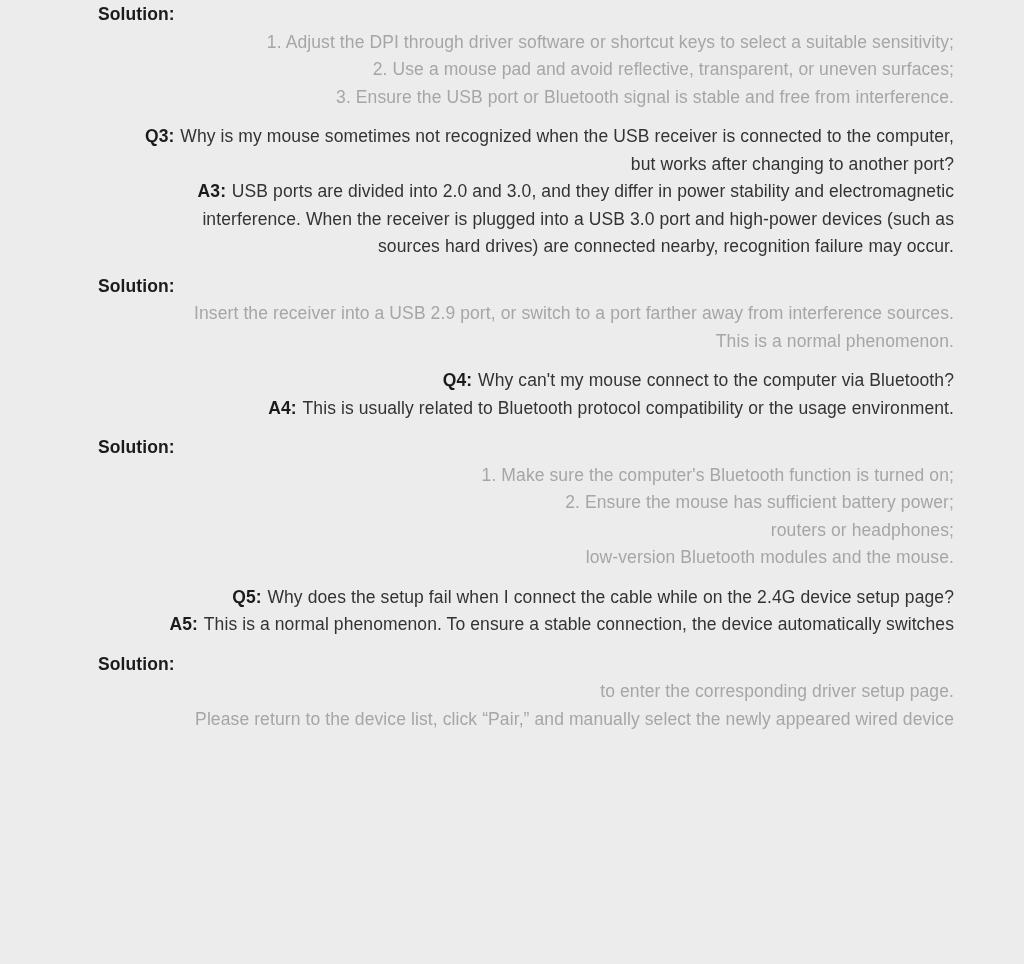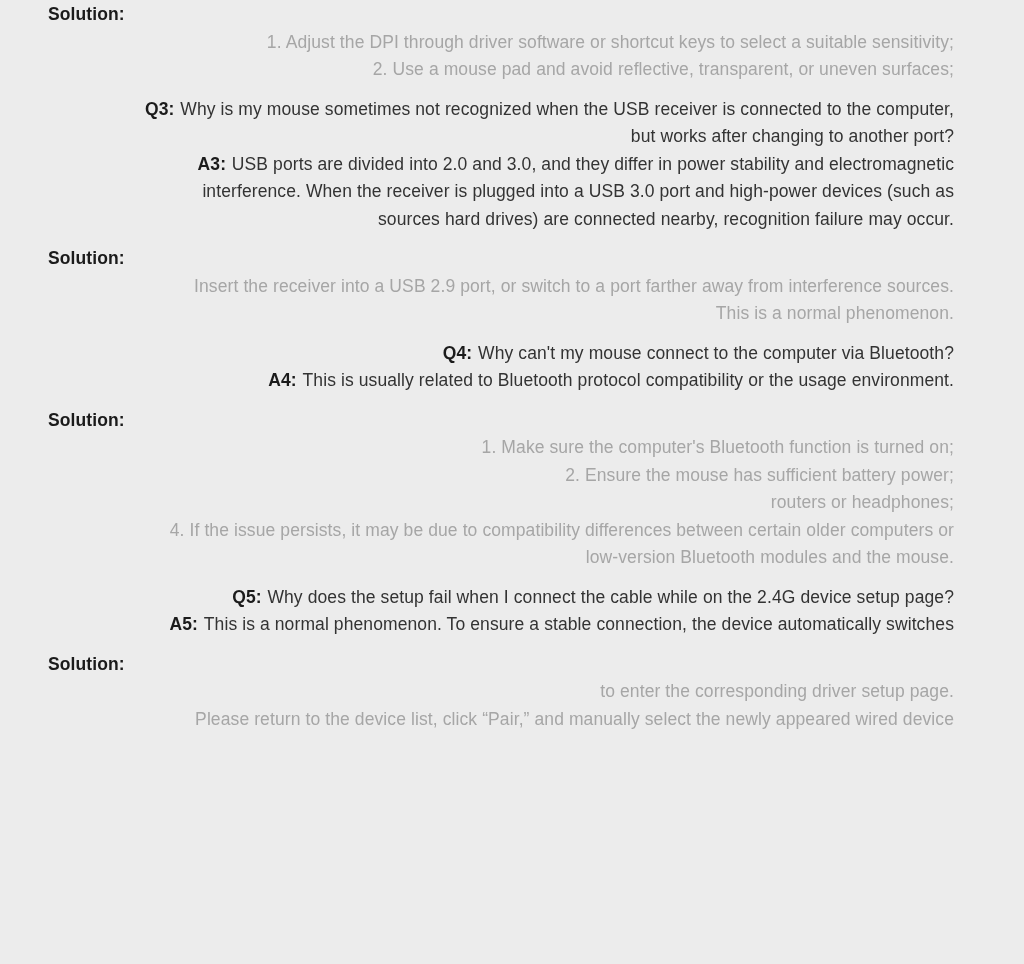--- a/index.html
+++ b/index.html
@@ -10,21 +10,21 @@
   }
   html,body{margin:0;padding:0;}
   body{
     width:1024px;height:964px;
     background:var(--background);
     font-family:"Liberation Sans","DejaVu Sans",sans-serif;
     overflow:hidden;
   }
   .doc{
     box-sizing:border-box;
-    padding:1px 0 0 48px;
+    padding:1px 0 0 98px;
     width:954px;
   }
   .block{margin:0 0 12px 0;}
   .line{
     font-size:17.5px;
     line-height:27.5px;
     letter-spacing:0.1px;
     white-space:nowrap;
     text-align:right;
   }
@@ -42,20 +42,21 @@
 </style>
 </head>
 <body>
 
 <main class="doc">
 
   <section class="block">
     <h3 class="heading">Solution:</h3>
     <div class="line muted">1. Adjust the DPI through driver software or shortcut keys to select a suitable sensitivity;</div>
     <div class="line muted">2. Use a mouse pad and avoid reflective, transparent, or uneven surfaces;</div>
+    <div class="line muted">3. Ensure the USB port or Bluetooth signal is stable and free from interference.</div>
   </section>
 
   <section class="block">
     <div class="line dark">
       <span class="lbl">Q3:</span><span>Why is my mouse sometimes not recognized when the USB receiver is connected to the computer,</span>
     </div>
     <div class="line dark">but works after changing to another port?</div>
     <div class="line dark">
       <span class="lbl">A3:</span><span>USB ports are divided into 2.0 and 3.0, and they differ in power stability and electromagnetic</span>
     </div>
@@ -76,21 +77,20 @@
     <div class="line dark">
       <span class="lbl">A4:</span><span>This is usually related to Bluetooth protocol compatibility or the usage environment.</span>
     </div>
   </section>
 
   <section class="block">
     <h3 class="heading">Solution:</h3>
     <div class="line muted">1. Make sure the computer's Bluetooth function is turned on;</div>
     <div class="line muted">2. Ensure the mouse has sufficient battery power;</div>
     <div class="line muted">routers or headphones;</div>
-    <div class="line muted">4. If the issue persists, it may be due to compatibility differences between certain older computers or</div>
     <div class="line muted">low-version Bluetooth modules and the mouse.</div>
   </section>
 
   <section class="block">
     <div class="line dark">
       <span class="lbl">Q5:</span><span>Why does the setup fail when I connect the cable while on the 2.4G device setup page?</span>
     </div>
     <div class="line dark">
       <span class="lbl">A5:</span><span>This is a normal phenomenon. To ensure a stable connection, the device automatically switches</span>
     </div>

